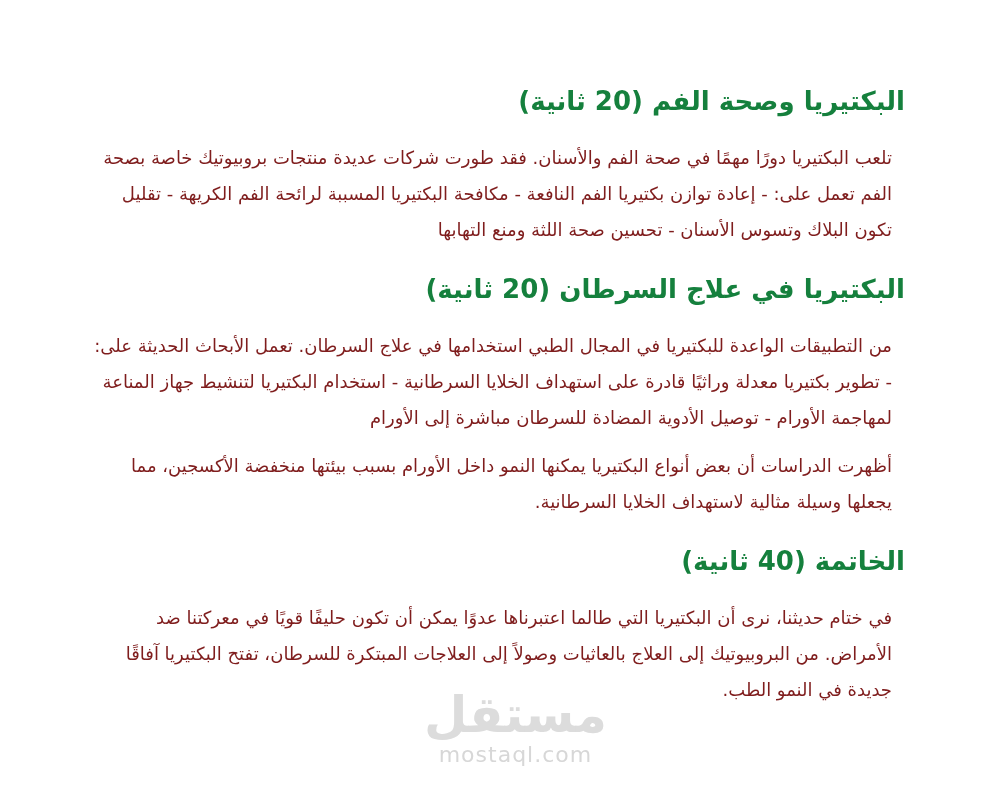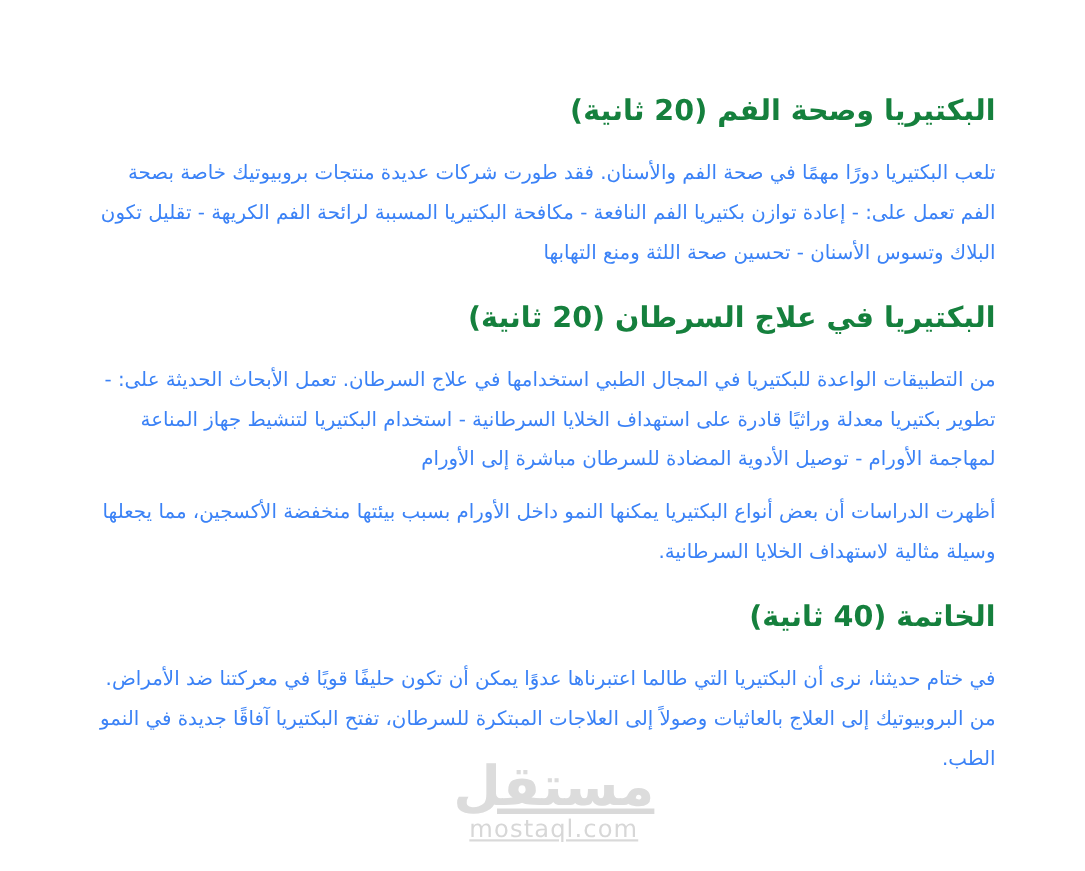--- a/index.html
+++ b/index.html
@@ -11,28 +11,27 @@
     font-family: "DejaVu Sans", sans-serif;
   }
   .page {
     position: relative;
     width: 986px;
     height: 792px;
     background: #ffffff;
   }
   .watermark {
     position: absolute;
-    left: 412px;
+    left: 424px;
     top: 690px;
     z-index: 0;
     color: #d9d9d9;
     text-align: center;
     user-select: none;
     line-height: 1;
-    text-decoration: underline;
   }
   .wm-logo {
     font-size: 50px;
     font-weight: bold;
     direction: rtl;
     letter-spacing: 2px;
     color: #dcdcdc;
   }
   .wm-site {
     margin-top: 4px;
@@ -55,22 +54,22 @@
     line-height: 30px;
     margin: 0 0 24px 0;
   }
   .section-heading.not-first {
     margin-top: 26px;
     text-align: right;
   }
   .para {
     font-size: 18px;
     line-height: 36px;
-    color: #3b82f6;
-    margin: 0 0 12px 0;
+    color: #7f1d1d;
+    margin: 0 13px 12px 0;
     text-align: right;
   }
 </style>
 </head>
 <body>
 
 <div class="page">
 
   <div class="watermark">
     <div class="wm-logo">مستقل</div>

